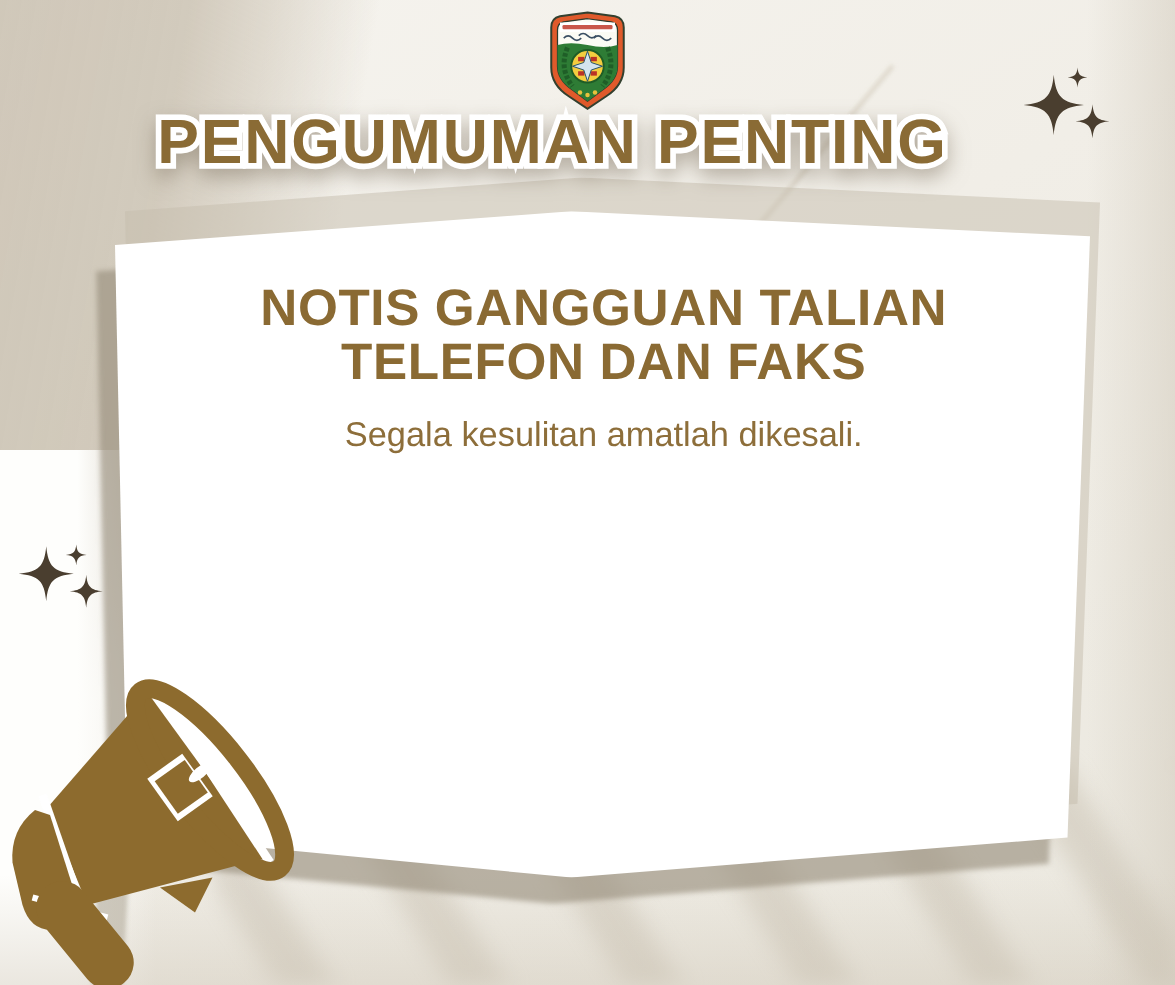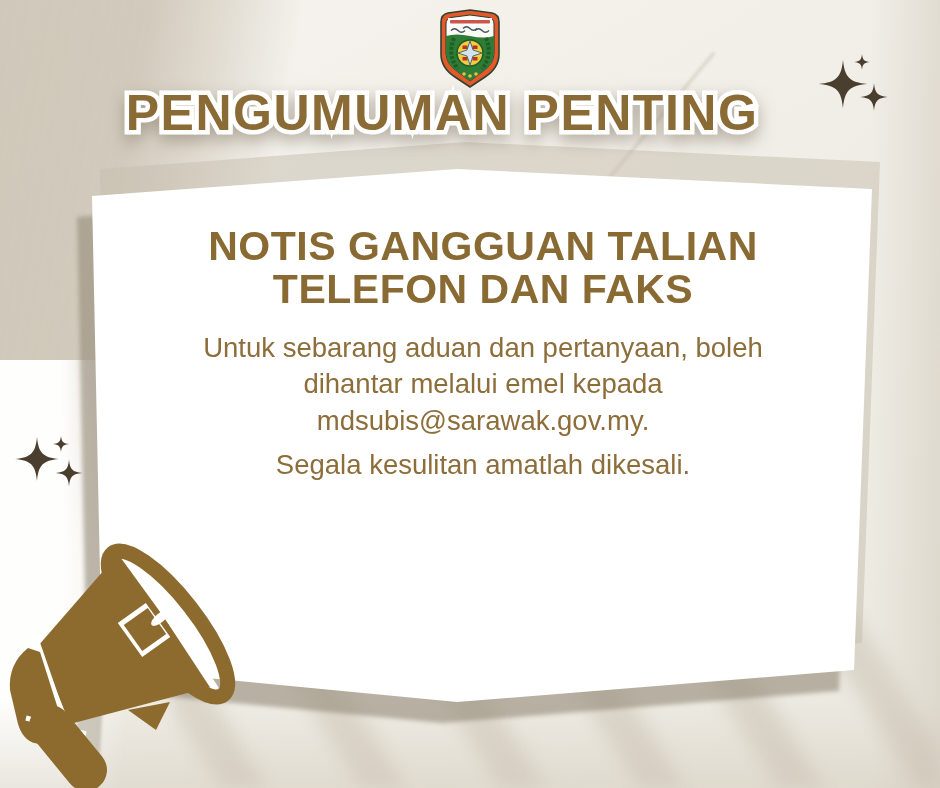--- a/index.html
+++ b/index.html
@@ -110,21 +110,20 @@
     <use href="#spark" transform="translate(29,34) scale(1.0)" fill="#4a3e2f"></use>
     <use href="#spark" transform="translate(53,19) scale(0.38)" fill="#4a3e2f"></use>
     <use href="#spark" transform="translate(61,48) scale(0.6)" fill="#4a3e2f"></use>
   </svg>
 
   <div class="layer card-ghost"></div>
   <div class="layer card-wrap">
     <div class="card"></div>
     <div class="card-content">
       <h1 class="notice-heading">NOTIS GANGGUAN TALIAN<br>TELEFON DAN FAKS</h1>
-      <p class="body-para p2">Untuk sebarang aduan dan pertanyaan, boleh<br>dihantar melalui emel kepada<br>mdsubis@sarawak.gov.my.</p>
       <p class="body-para p3">Segala kesulitan amatlah dikesali.</p>
     </div>
   </div>
 
   <svg class="layer megaphone" viewBox="0 0 252 260" aria-hidden="true">
     <g fill="#8d6b2e">
 
       <path d="M118,26 L38,118 L70,196 L214,158 Z"></path>
 
       <path d="M124,22 L216,162" stroke="#ffffff" stroke-width="7" fill="none"></path>

